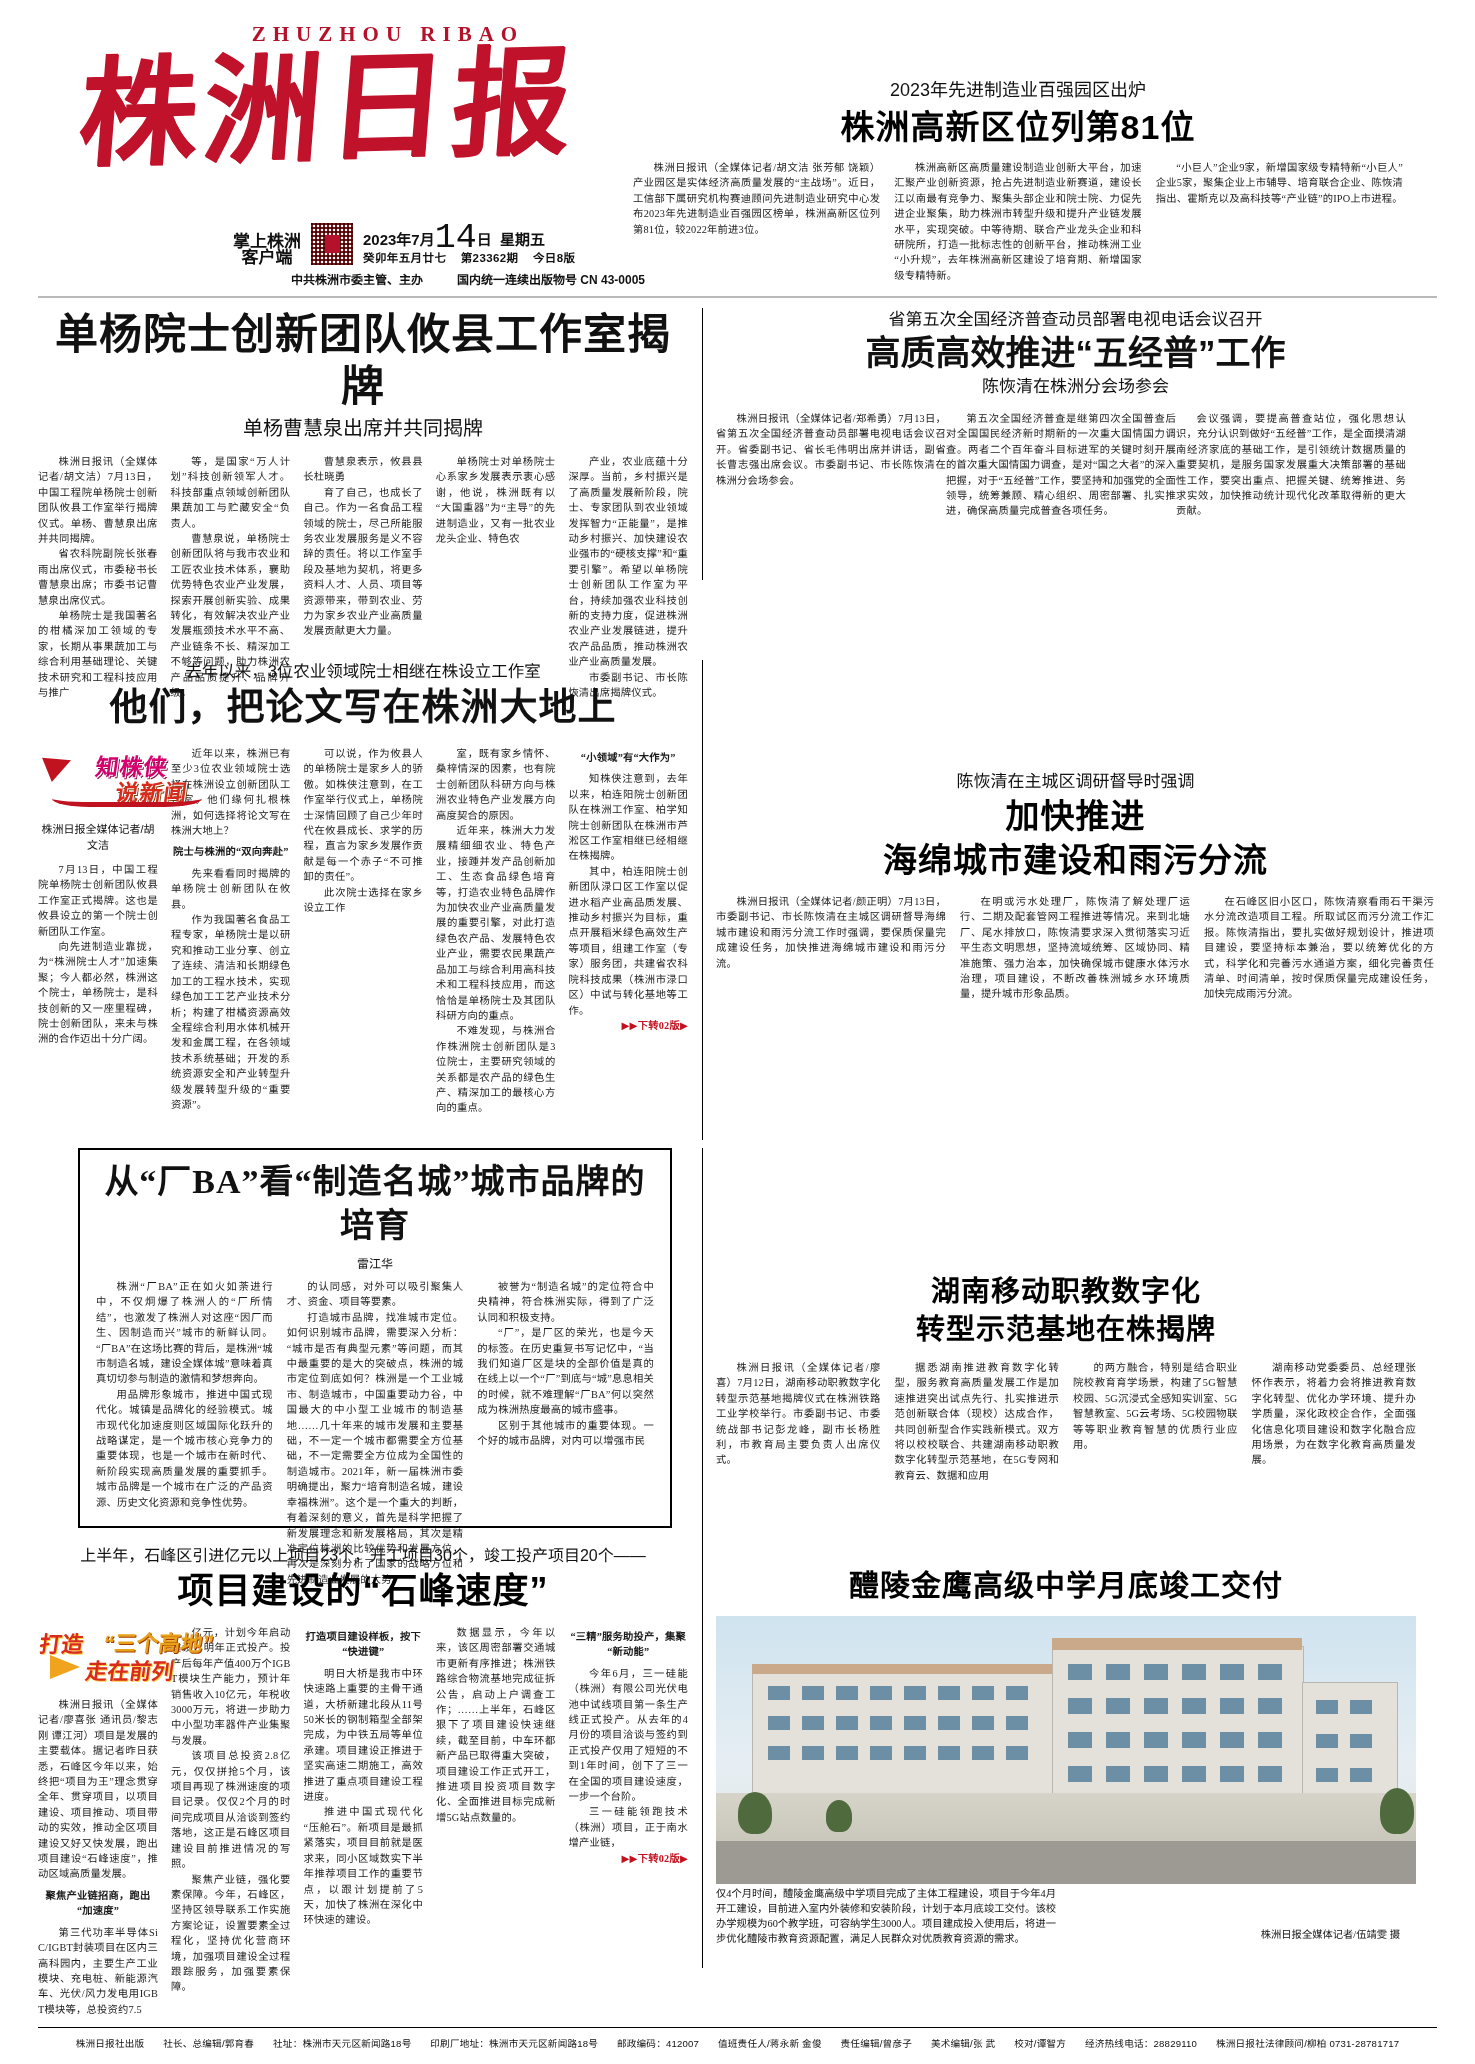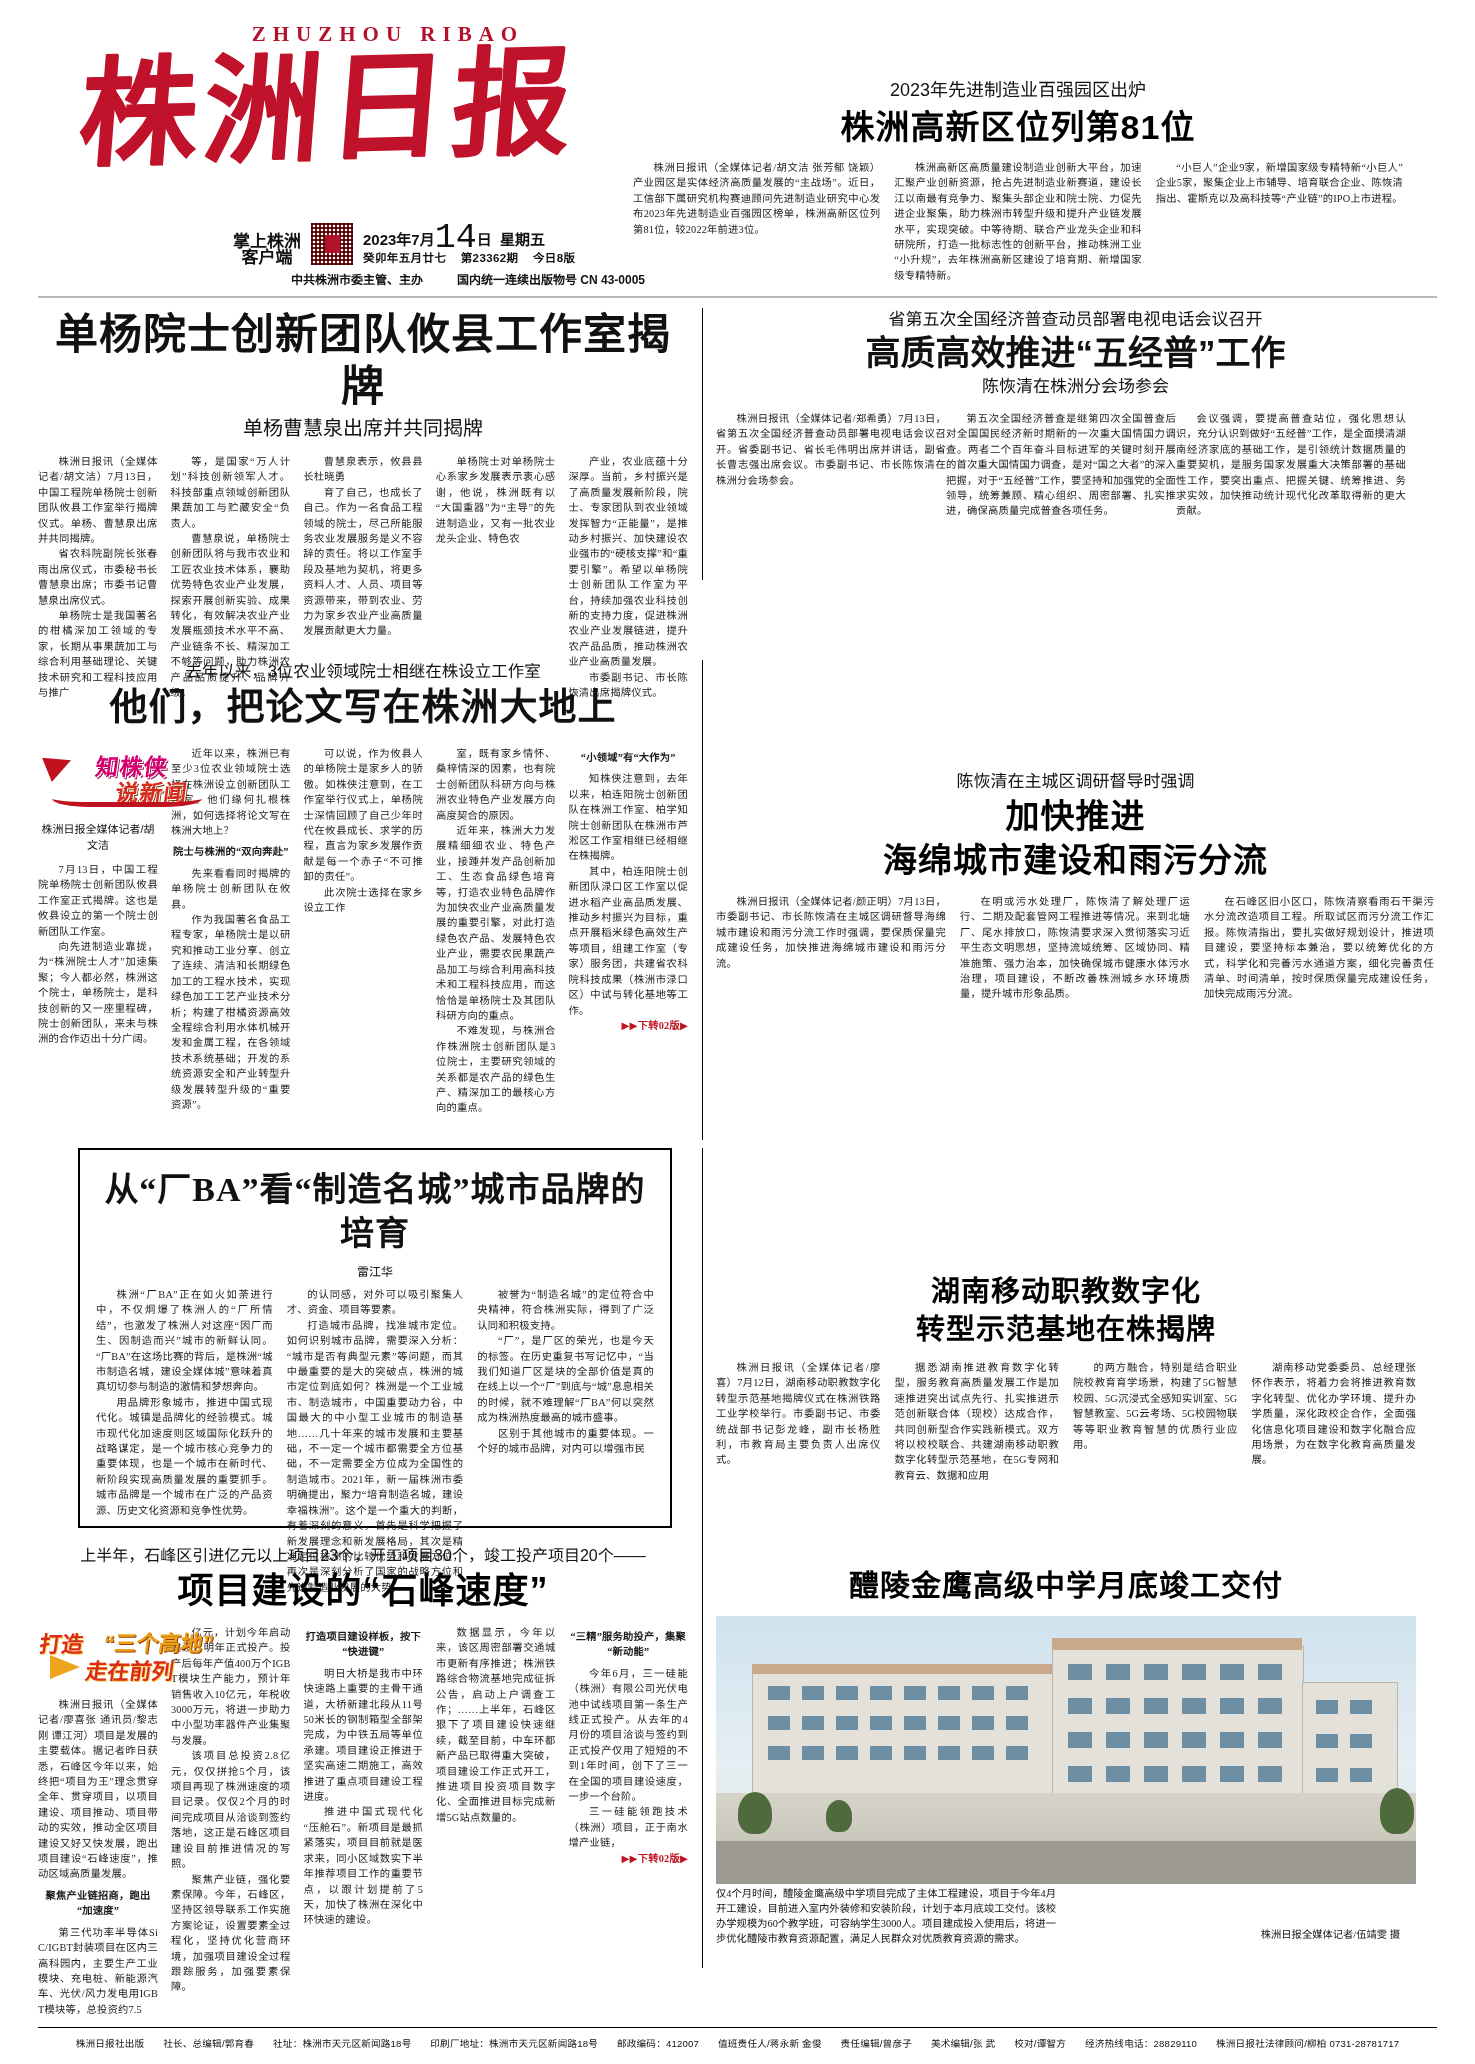--- a/index.html
+++ b/index.html
@@ -88,21 +88,21 @@
   .badge-zhi .arrow{position:absolute;left:8px;top:6px;width:0;height:0;border-left:26px solid #c0121f;border-top:13px solid transparent;border-bottom:13px solid transparent;transform:rotate(-22deg);}
   .badge-zhi .swoosh{position:absolute;left:14px;top:44px;width:150px;height:12px;border-radius:50%/100%;border-bottom:5px solid #c0121f;}
 
   .badge-three{width:190px;height:62px;position:relative;}
   .badge-three .t1{position:absolute;left:2px;top:1px;font-family:"Liberation Sans",sans-serif;font-weight:bold;font-size:22px;color:#d92b1c;transform:skewX(-8deg);text-shadow:1px 1px 0 #ffd24a;}
   .badge-three .t2{position:absolute;left:66px;top:0px;font-family:"Liberation Sans",sans-serif;font-weight:bold;font-size:22px;color:#e8a21a;transform:skewX(-8deg);text-shadow:1px 1px 0 #a33a00;}
   .badge-three .t3{position:absolute;left:48px;top:28px;font-family:"Liberation Sans",sans-serif;font-weight:bold;font-size:22px;color:#d92b1c;transform:skewX(-8deg);text-shadow:1px 1px 0 #ffd24a;}
   .badge-three .tri{position:absolute;left:12px;top:30px;width:0;height:0;border-left:30px solid #f0a41e;border-top:12px solid transparent;border-bottom:12px solid transparent;}
 
   
-  .boxed{position:absolute;border:2px solid #000;box-sizing:border-box;padding:18px 16px 12px;}
+  .boxed{position:absolute;border:2px solid #000;box-sizing:border-box;padding:10px 16px 12px;}
   .boxed .h1{font-family:"Liberation Serif","DejaVu Serif",serif;font-weight:bold;font-size:34px;line-height:44px;text-align:center;letter-spacing:1px;}
   .boxed .au{text-align:center;font-size:12px;font-family:"Liberation Sans",sans-serif;margin-top:6px;margin-bottom:8px;}
 
   
   .photo{position:absolute;overflow:hidden;background:#b8cfdd;}
   .photo .sky{position:absolute;inset:0;background:linear-gradient(#cfe3ef 0%,#e6eef3 55%,#dfe7e6 100%);}
   .photo .bld{position:absolute;background:#e3e1da;border:1px solid #b9b6ad;}
   .photo .win{position:absolute;background:#6d8fa6;}
   .photo .roofline{position:absolute;background:#caa98a;}
   .photo .ground{position:absolute;left:0;right:0;bottom:0;height:34%;background:linear-gradient(#d6d3c8,#bfbcb0);}

